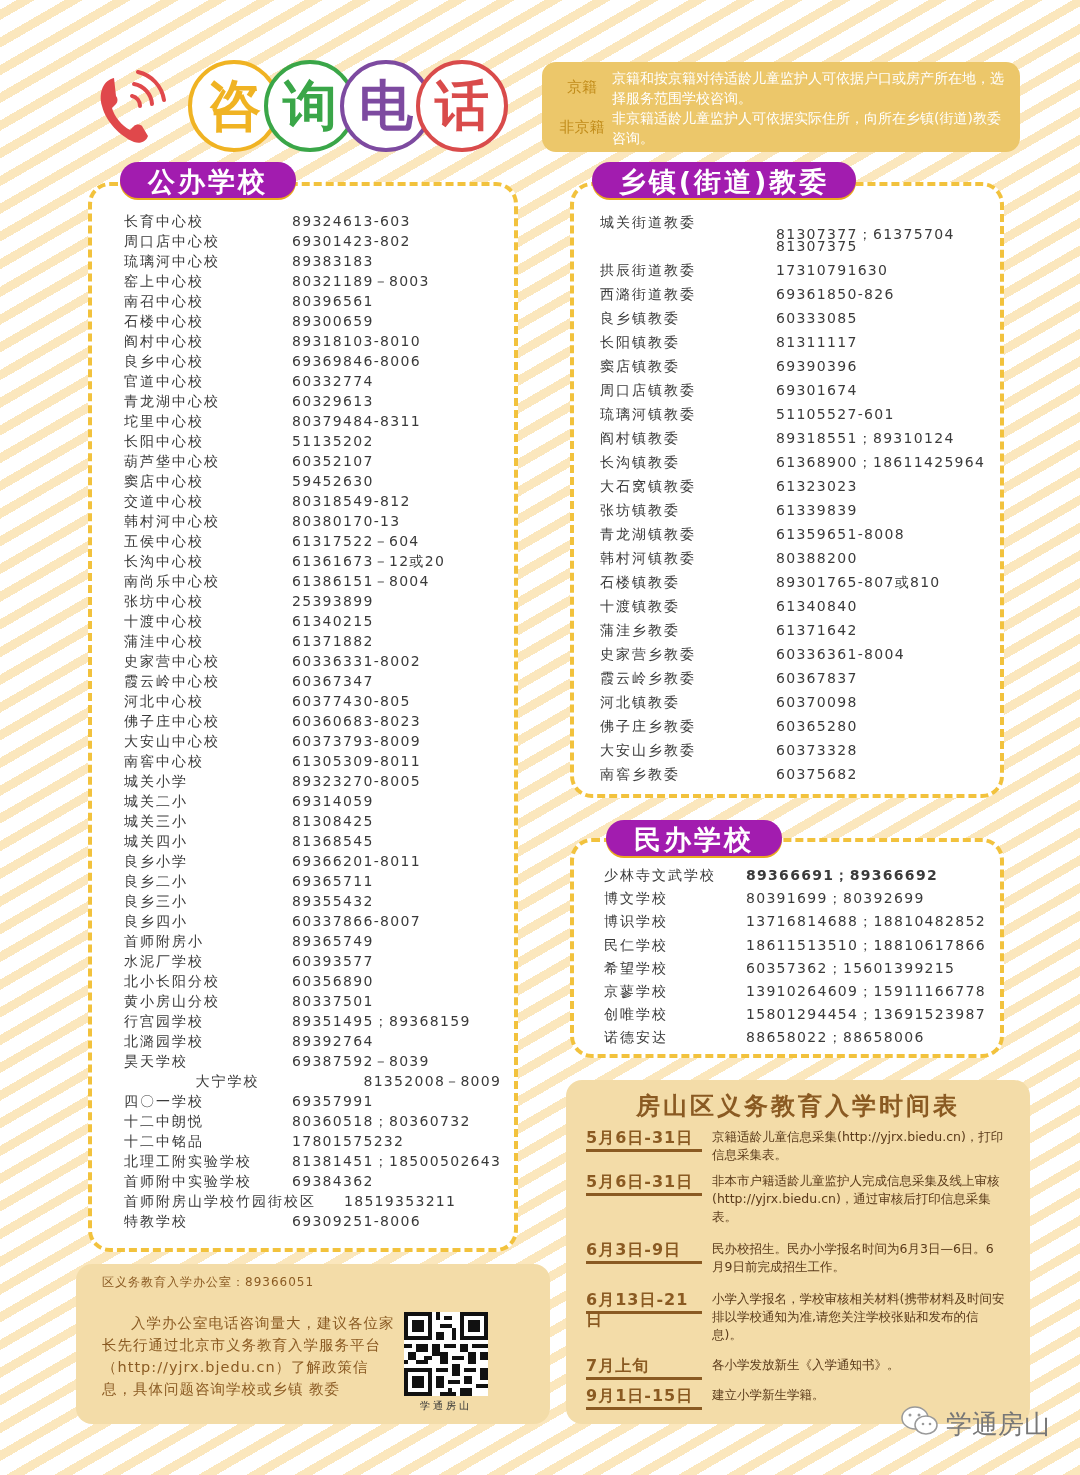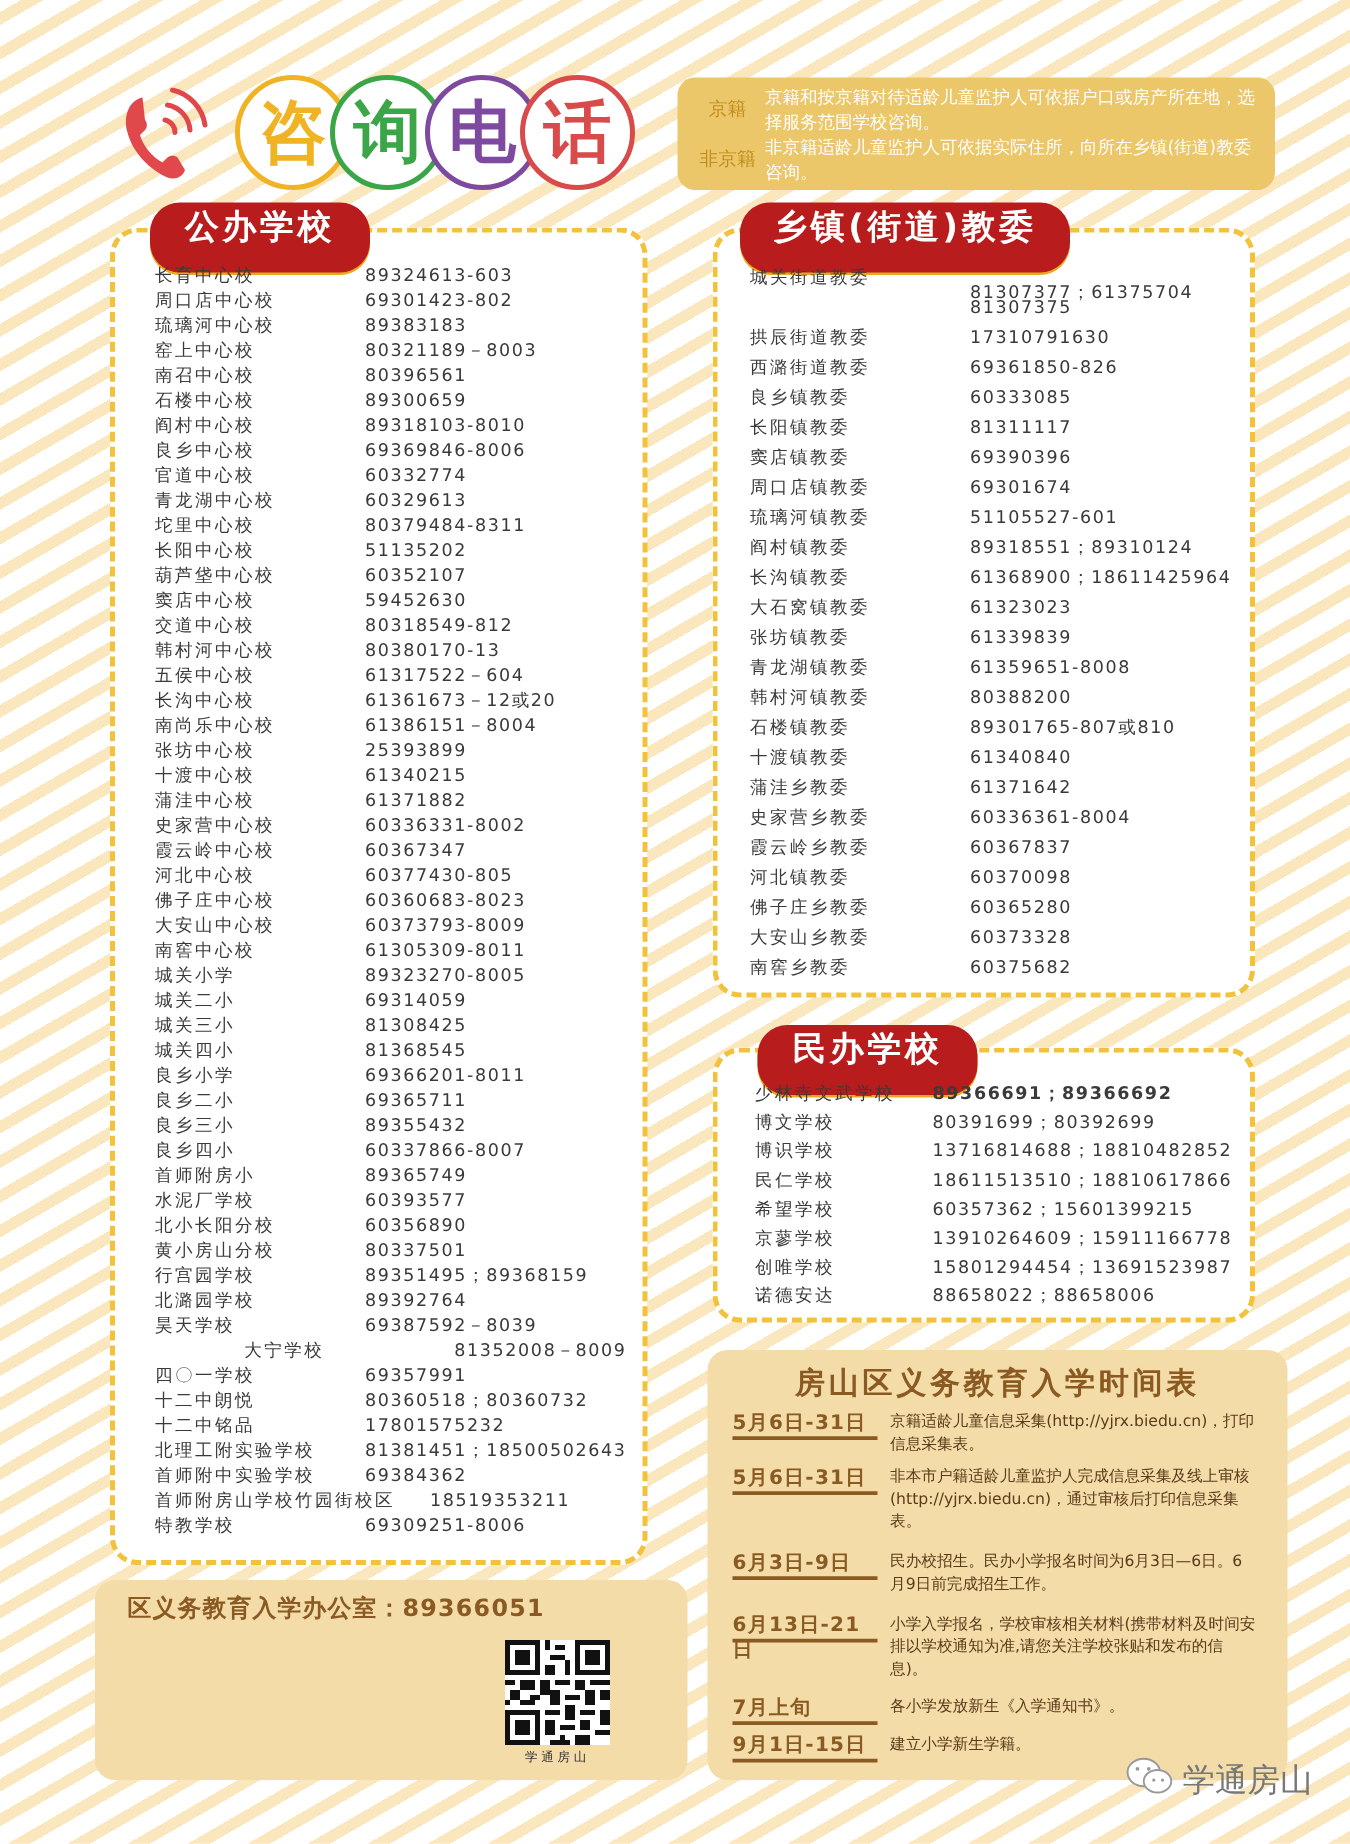--- a/index.html
+++ b/index.html
@@ -32,36 +32,36 @@
   .note-row { display: flex; align-items: flex-start; }
   .note-label { width: 60px; color: #c18c1a; font-size: 15px; padding-top: 10px; text-align: center; }
   .note-text { flex: 1; color: #fff; font-size: 14px; line-height: 20px; }
 
   
   .card {
     background: #fff; border-radius: 22px;
     border: 4px dashed #f2c23d;
   }
   .pill {
-    position: absolute; background: #b91c1c; color: #fff;
+    position: absolute; background: #a21caf; color: #fff;
     font-weight: bold; border-radius: 24px; text-align: center;
-    font-size: 27px; letter-spacing: 3px; height: 56px; line-height: 40px;
+    font-size: 27px; letter-spacing: 3px; height: 36px; line-height: 40px;
     box-shadow: 0 2px 0 #e9a91e;
   }
   .list { position: absolute; }
   .row { display: flex; height: 20px; line-height: 20px; font-size: 14px; color: #3a3a3a; }
   .row .nm { letter-spacing: 2px; }
   .row .ph { letter-spacing: 1.3px; font-family: "DejaVu Sans", sans-serif; }
 
   
   .office {
     left: 76px; top: 1264px; width: 474px; height: 160px;
     background: #f3dca8; border-radius: 16px;
   }
-  .office-title { position: absolute; left: 26px; top: 10px; font-size: 19px; font-weight: bold; color: #8a5a22; letter-spacing: 1px; }
+  .office-title { position: absolute; left: 26px; top: 10px; font-size: 12px; font-weight: normal; color: #8a5a22; letter-spacing: 1px; }
   .office-text { position: absolute; left: 26px; top: 48px; width: 296px; font-size: 14.5px; line-height: 22px; color: #8a5a22; text-indent: 2em; letter-spacing: 1px; }
   .qr { position: absolute; left: 328px; top: 48px; width: 84px; height: 84px; background: #fff; }
   .qr-label { position: absolute; left: 328px; top: 135px; width: 84px; text-align: center; font-size: 10px; color: #333; letter-spacing: 3px; }
 
   
   .sched {
     left: 566px; top: 1080px; width: 464px; height: 344px;
     background: #f3dca8; border-radius: 16px;
   }
   .sched-title { position: absolute; left: 0; top: 10px; width: 100%; text-align: center; font-size: 24px; font-weight: bold; color: #8a5a22; letter-spacing: 3px; }
@@ -443,20 +443,21 @@
       <span class="ph" style="white-space: nowrap;">15801294454；13691523987</span>
     </div>
     <div class="row" style="height: 23.2px; line-height: 23.2px;">
       <span class="nm" style="width: 142px; display: inline-block; white-space: nowrap;">诺德安达</span>
       <span class="ph" style="white-space: nowrap;">88658022；88658006</span>
     </div>
   </div>
 
 <div class="abs office">
   <div class="office-title">区义务教育入学办公室：89366051</div>
+  <div class="office-text">入学办公室电话咨询量大，建议各位家长先行通过北京市义务教育入学服务平台（http://yjrx.bjedu.cn）了解政策信息，具体问题咨询学校或乡镇 教委</div>
   <div class="qr">
     <svg width="84" height="84" viewBox="0 0 21 21" shape-rendering="crispEdges">
       <rect width="21" height="21" fill="#fff"></rect>
       <g fill="#111">
         <rect x="0" y="0" width="7" height="7"></rect>
           <rect x="1" y="1" width="5" height="5" fill="#fff"></rect>
           <rect x="2" y="2" width="3" height="3"></rect>
         <rect x="14" y="0" width="7" height="7"></rect>
           <rect x="15" y="1" width="5" height="5" fill="#fff"></rect>
           <rect x="16" y="2" width="3" height="3"></rect>

